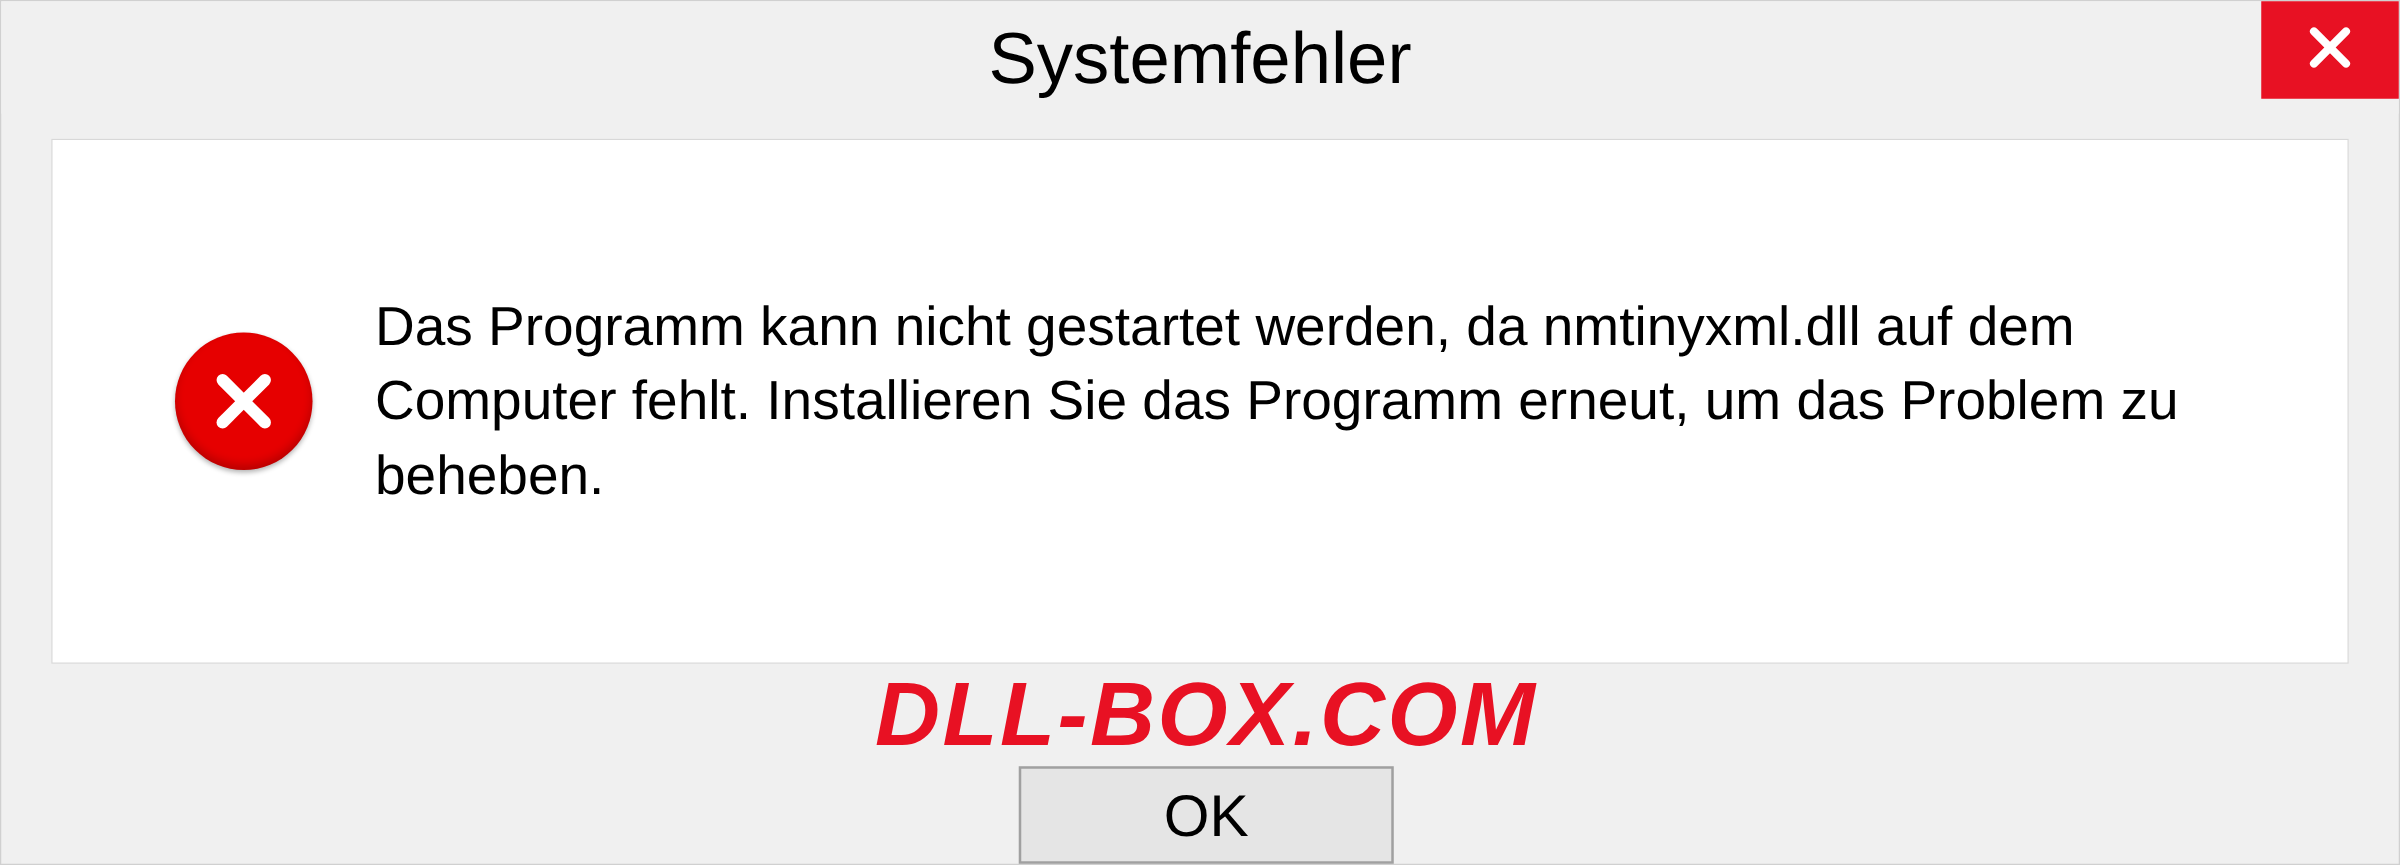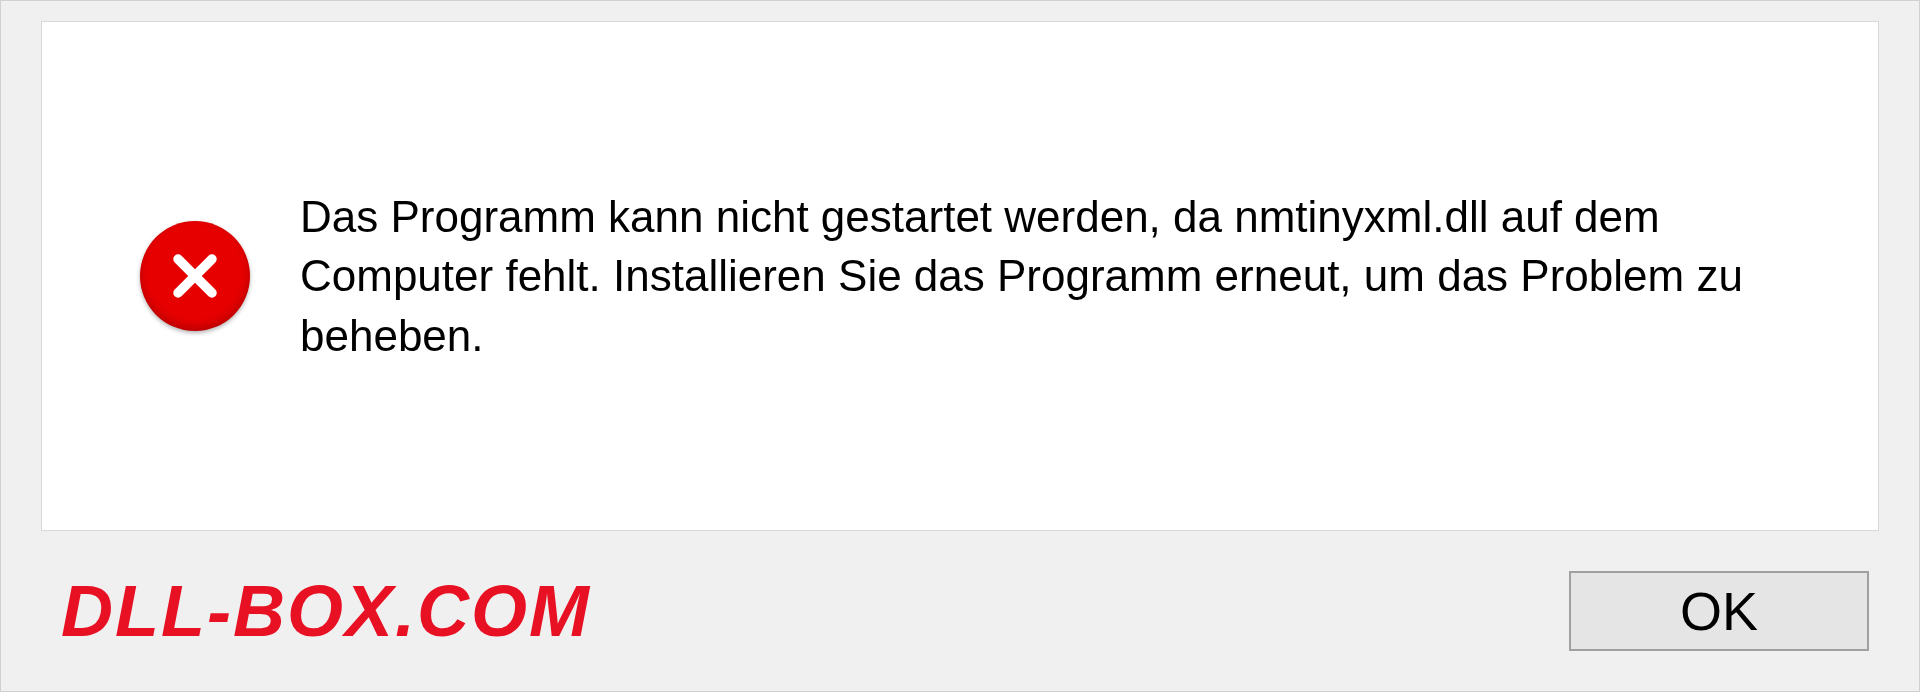--- a/index.html
+++ b/index.html
@@ -85,47 +85,59 @@
       line-height: 1.35;
       color: #000;
       font-weight: 400;
     }
     .footer {
       height: 160px;
       display: flex;
       align-items: center;
       justify-content: space-between;
       padding: 0 50px 0 60px;
+      flex-direction: column;
     }
     .watermark {
       font-size: 72px;
       font-weight: 900;
       color: #e81123;
       letter-spacing: 2px;
       font-family: Arial, sans-serif;
       font-style: italic;
     }
     .ok-btn {
       width: 300px;
       height: 80px;
       background: #e5e5e5;
       border: 2px solid #a0a0a0;
-      font-size: 54px;
+      font-size: 47px;
       color: #000;
       display: flex;
       align-items: center;
       justify-content: center;
       cursor: pointer;
       font-family: inherit;
     }
   </style>
 </head>
 <body>
 
 <div class="dialog">
+  <div class="titlebar">
+    <div class="title">Systemfehler</div>
+    <div class="close-btn">
+      <span>
+        <svg viewBox="0 0 24 24" fill="none" stroke="#fff" stroke-width="3.5" stroke-linecap="round">
+          <line x1="5" y1="5" x2="19" y2="19"></line>
+          <line x1="19" y1="5" x2="5" y2="19"></line>
+        </svg>
+      </span>
+    </div>
+  </div>
 
   <div class="content-area">
     <div class="error-icon">
       <div class="error-icon-circle">
         <svg viewBox="0 0 24 24" fill="none" stroke="#fff" stroke-width="4" stroke-linecap="round">
           <line x1="5" y1="5" x2="19" y2="19"></line>
           <line x1="19" y1="5" x2="5" y2="19"></line>
         </svg>
       </div>
     </div>

